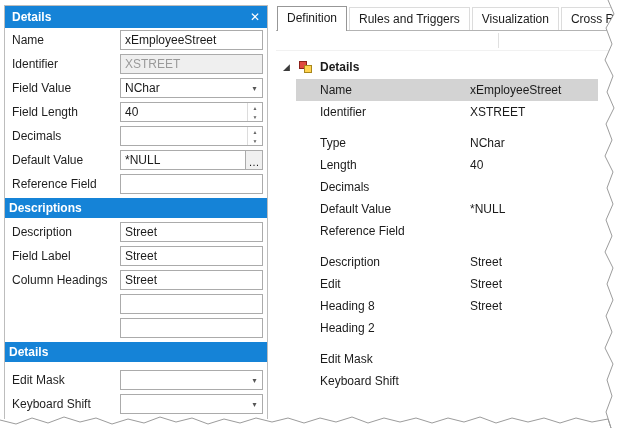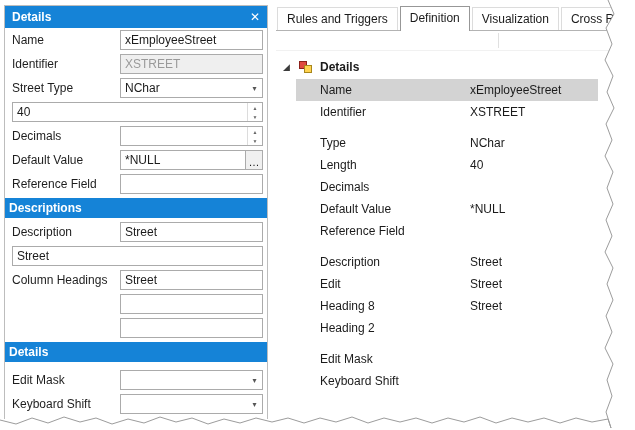--- a/index.html
+++ b/index.html
@@ -88,27 +88,28 @@
         <span class="fval">xEmployeeStreet</span>
       </span>
     </div>
     <div class="frow">
       <span class="flbl">Identifier</span>
       <span class="fctrl disabled">
         <span class="fval">XSTREET</span>
       </span>
     </div>
     <div class="frow">
-      <span class="flbl">Street Type</span>
+      <span class="flbl">Field Value</span>
       <span class="fctrl">
         <span class="fval">NChar</span>
         <span class="dd">▾</span>
       </span>
     </div>
     <div class="frow">
+      <span class="flbl">Field Length</span>
       <span class="fctrl">
         <span class="fval">40</span>
         <span class="spin">
             <span>▲</span>
             <span>▼</span>
           </span>
       </span>
     </div>
     <div class="frow">
       <span class="flbl">Decimals</span>
@@ -136,20 +137,21 @@
 
     <div class="section-bar">Descriptions</div>
 
     <div class="frow">
       <span class="flbl">Description</span>
       <span class="fctrl">
         <span class="fval">Street</span>
       </span>
     </div>
     <div class="frow">
+      <span class="flbl">Field Label</span>
       <span class="fctrl">
         <span class="fval">Street</span>
       </span>
     </div>
     <div class="frow">
       <span class="flbl">Column Headings</span>
       <span class="fctrl">
         <span class="fval">Street</span>
       </span>
     </div>
@@ -181,22 +183,22 @@
         <span class="fctrl">
           <span class="fval"></span>
           <span class="dd">▾</span>
         </span>
       </div>
     </div>
   </div>
 
   <div class="right-panel">
     <div class="tab-bar">
+      <div class="tab active">Definition</div>
       <div class="tab">Rules and Triggers</div>
-      <div class="tab active">Definition</div>
       <div class="tab">Visualization</div>
       <div class="tab">Cross References</div>
     </div>
 
     <div class="grid-header">
       <div class="col-div"></div>
     </div>
 
     <div class="tree">
       <div class="tree-root">

